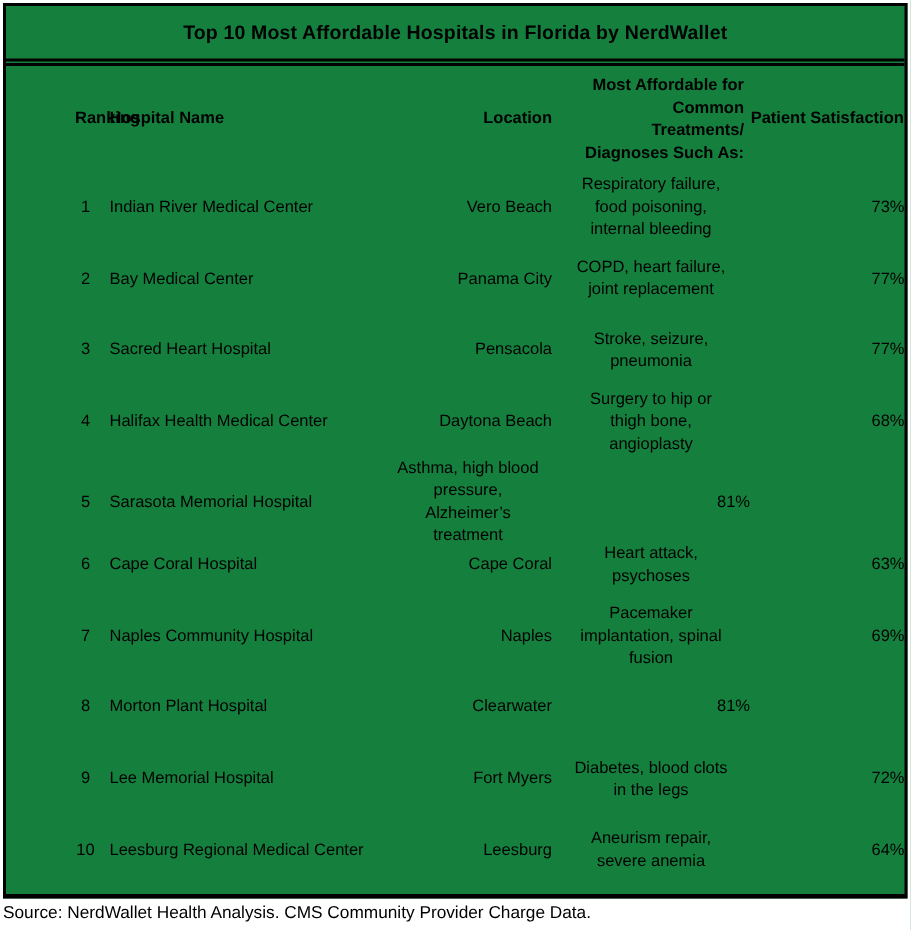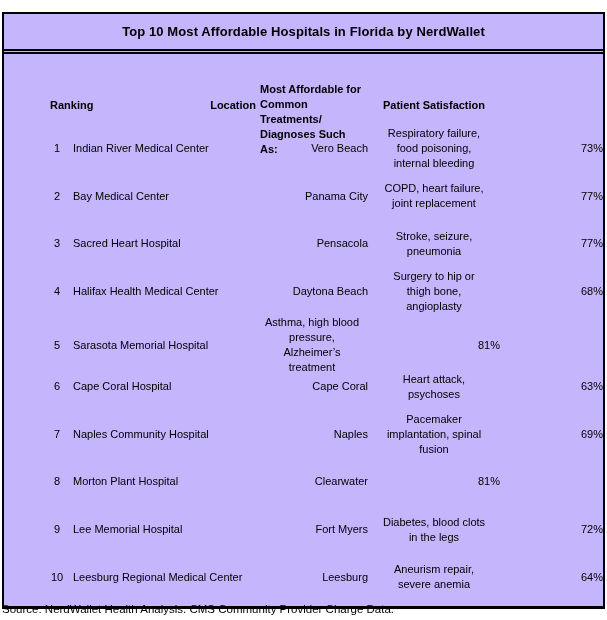--- a/index.html
+++ b/index.html
@@ -10,26 +10,26 @@
     position: relative;
     width: 607px;
     height: 620px;
     background: #fff;
     overflow: hidden;
   }
 
   .table-box {
     position: absolute;
     left: 2px;
-    top: 12px;
+    top: 2px;
     width: 603px;
     height: 597px;
     border: 2px solid #000;
     border-bottom-width: 3px;
-    background: #c4b5fd;
+    background: #15803d;
   }
 
   .title-bar {
     height: 40px;
     border-bottom: 5px double #000;
     display: flex;
     align-items: center;
     justify-content: center;
     font-weight: bold;
     font-size: 13px;
@@ -54,21 +54,21 @@
     align-items: center;
   }
 
   .cell       { padding: 0; }
   .rank       { text-align: center; margin-left: 46px; }
   .hospital   { text-align: left; padding-left: 9px; }
   .location   { text-align: right; padding-left: 9px; }
   .treatments { text-align: center; white-space: pre-line; padding: 0 4px; }
   .satisfaction { text-align: right; }
 
-  .hdr-treatments { white-space: pre-line; text-align: left; margin-top: 28px; }
+  .hdr-treatments { white-space: pre-line; text-align: right; }
   .hdr-satisfaction { text-align: center; }
 
   .source-line {
     position: absolute;
     left: 2px;
     top: 602px;
     font-size: 11.5px;
     line-height: 14px;
     white-space: nowrap;
   }
@@ -79,20 +79,21 @@
 <div class="canvas">
 
   <div class="table-box">
 
     <div class="title-bar">
       <span>Top 10 Most Affordable Hospitals in Florida by NerdWallet</span>
     </div>
 
     <div class="grid grid-header">
       <div class="cell rank">Ranking</div>
+      <div class="cell hospital">Hospital Name</div>
       <div class="cell location">Location</div>
       <div class="cell treatments hdr-treatments">Most Affordable for
 Common
 Treatments/
 Diagnoses Such As:</div>
       <div class="cell satisfaction hdr-satisfaction">Patient Satisfaction</div>
     </div>
 
     <div>
         <div class="grid grid-row">

